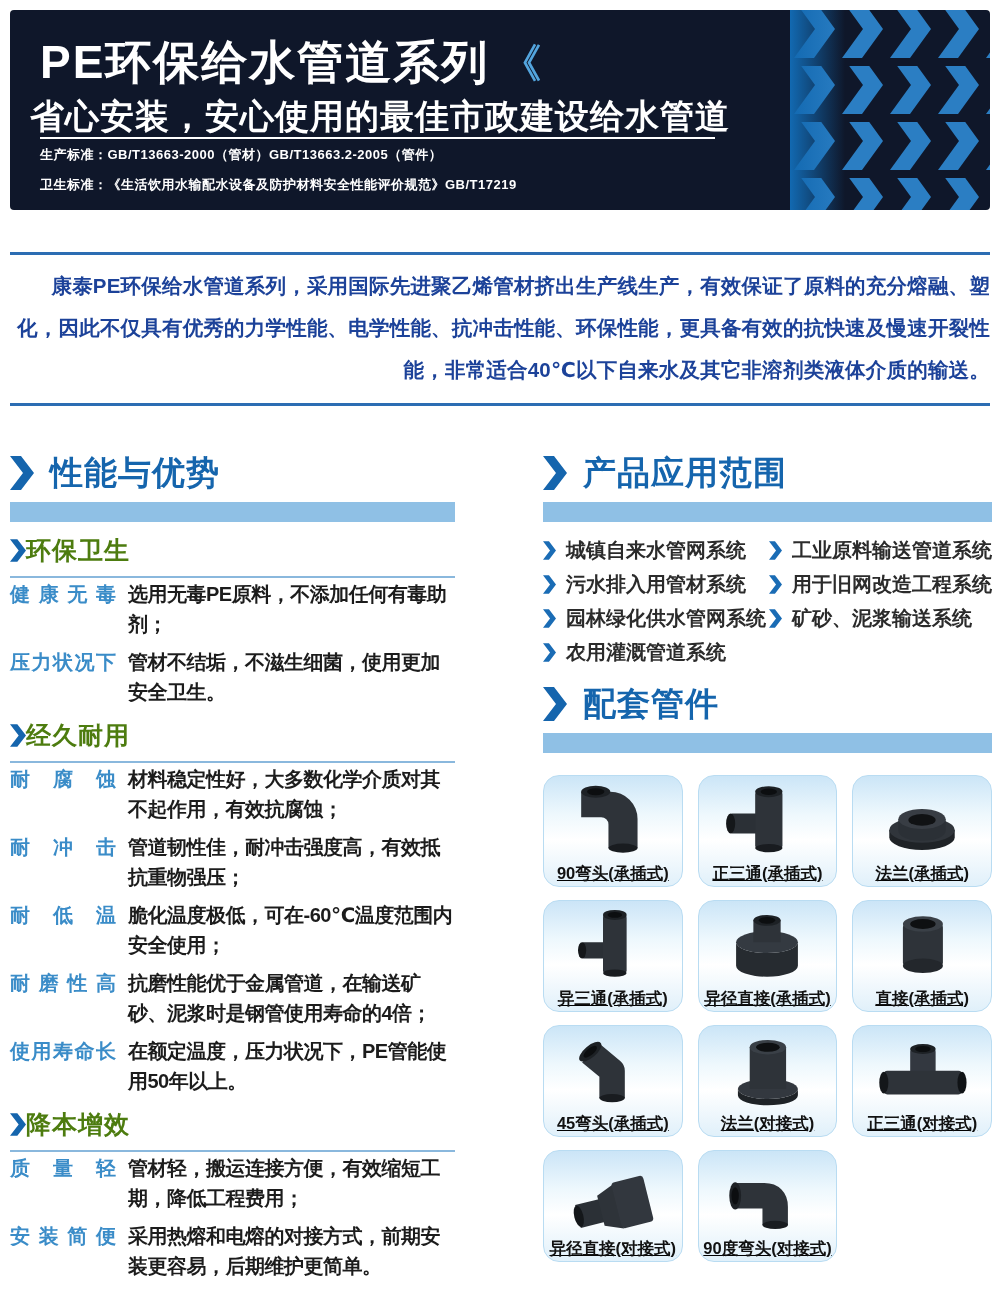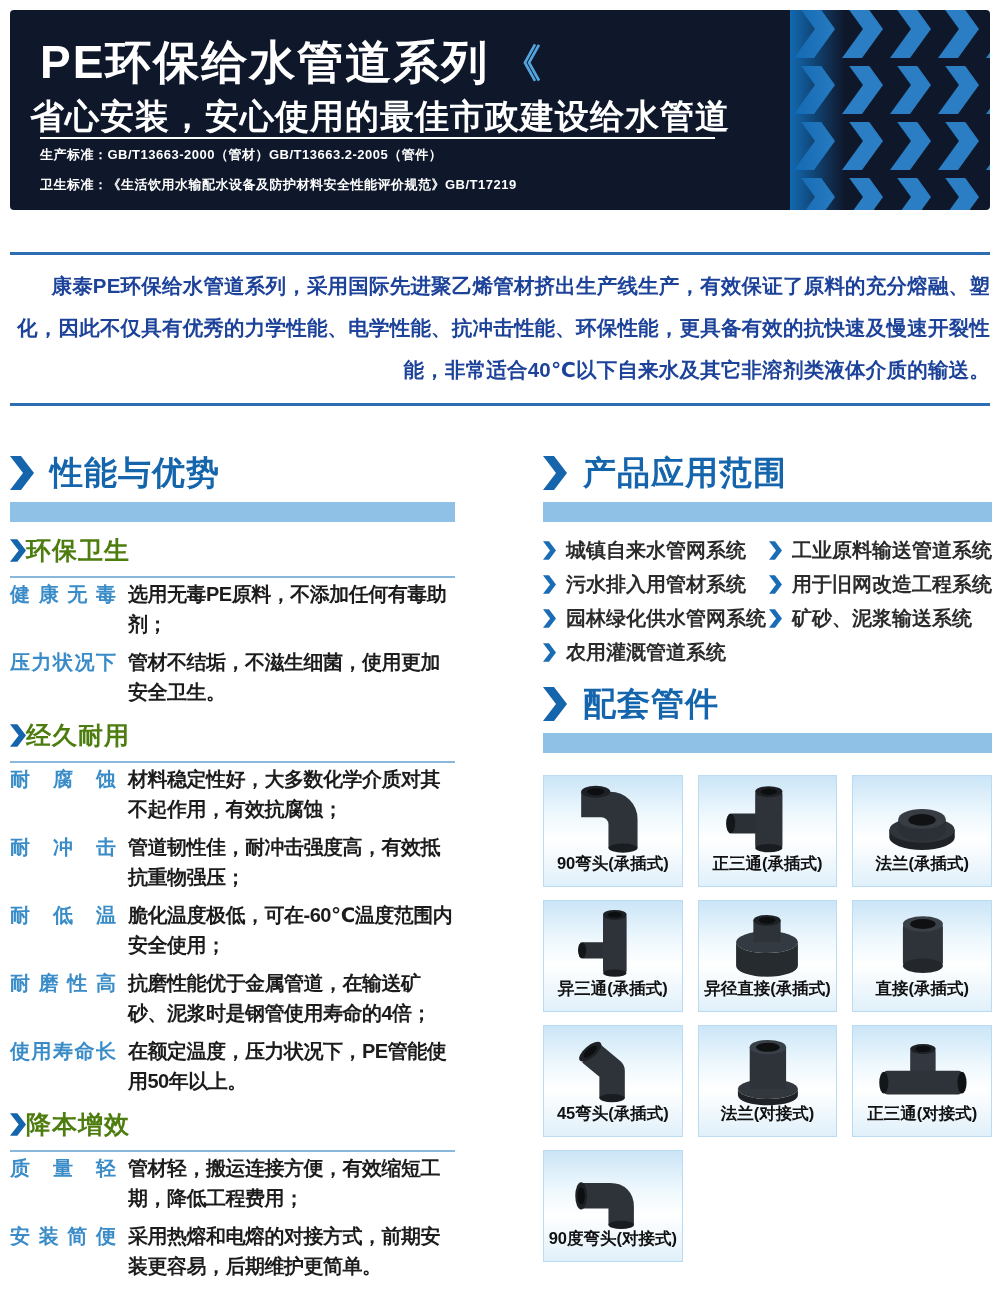--- a/index.html
+++ b/index.html
@@ -64,25 +64,25 @@
   .apps { display:flex; margin-top:14px; }
   .apps-col { display:flex; flex-direction:column; gap:5px; }
   .apps-col1 { width:246px; }
   .apps-col2 { flex:1; }
   .app-item { display:flex; align-items:center; gap:10px; color:#2b2b2b; font-size:20px; font-weight:bold; line-height:29px; white-space:nowrap; }
 
   
   .fit-h { margin-top:14px; }
   .cards { margin-top:22px; display:grid; grid-template-columns:repeat(3,1fr); column-gap:15px; row-gap:13px; }
   .card {
-    position:relative; height:112px; border-radius:0;
+    position:relative; height:112px; border-radius:16px;
     border:1px solid #b9dcf2;
     background:linear-gradient(180deg,#cbe5f7 0%,#eef8fd 35%,#ffffff 58%,#e0f0fa 100%);
     box-sizing:border-box;
-    display:flex; align-items:flex-end; justify-content:center; padding-bottom:11px;
+    display:flex; align-items:flex-end; justify-content:center; padding-bottom:1px;text-decoration:underline;
   }
   .card-img { position:absolute; top:4px; left:0; right:0; height:78px; display:flex; align-items:center; justify-content:center; }
   .card-label { font-size:16.5px; font-weight:bold; color:#111; white-space:nowrap; }
 
   .arrow-lg { width:24px; height:34px; flex:none; }
   .arrow-sm { width:16px; height:23px; flex:none; }
   .arrow-xs { width:13px; height:19px; flex:none; }
 </style>
 </head>
 <body>
@@ -369,20 +369,33 @@
             <rect x="12" y="42" width="88" height="26" rx="5" fill="#2e3339"></rect>
             <ellipse cx="56" cy="18" rx="14" ry="5.5" fill="#1d2125"></ellipse>
             <ellipse cx="56" cy="18" rx="8.5" ry="3.4" fill="#0c0e10"></ellipse>
             <ellipse cx="13" cy="55" rx="5" ry="12" fill="#14171a"></ellipse>
             <ellipse cx="99" cy="55" rx="5" ry="12" fill="#101316"></ellipse>
           </svg>
         </div>
         <div class="card-label">正三通(对接式)</div>
       </div>
 
+      <div class="card">
+        <div class="card-img">
+          <svg width="100" height="74" viewBox="0 0 110 80">
+            <g transform="rotate(-14 55 50)">
+              <rect x="14" y="42" width="28" height="26" fill="#2b3036"></rect>
+              <polygon points="40,38 60,30 60,80 40,72" fill="#2e3339"></polygon>
+              <rect x="58" y="28" width="36" height="52" rx="4" fill="#32373e"></rect>
+              <ellipse cx="15" cy="55" rx="5" ry="12" fill="#14171a"></ellipse>
+            </g>
+          </svg>
+        </div>
+        <div class="card-label">异径直接(对接式)</div>
+      </div>
 
       <div class="card">
         <div class="card-img">
           <svg width="100" height="74" viewBox="0 0 110 80">
             <path d="M20 42 H52 Q64 42 64 54 V74" fill="none" stroke="#2e3339" stroke-width="28" stroke-linejoin="round"></path>
             <ellipse cx="64" cy="74" rx="14" ry="4.5" fill="#191c20"></ellipse>
             <ellipse cx="20" cy="42" rx="6.5" ry="15" fill="#1d2125"></ellipse>
             <ellipse cx="20" cy="42" rx="4" ry="9.5" fill="#0c0e10"></ellipse>
           </svg>
         </div>

